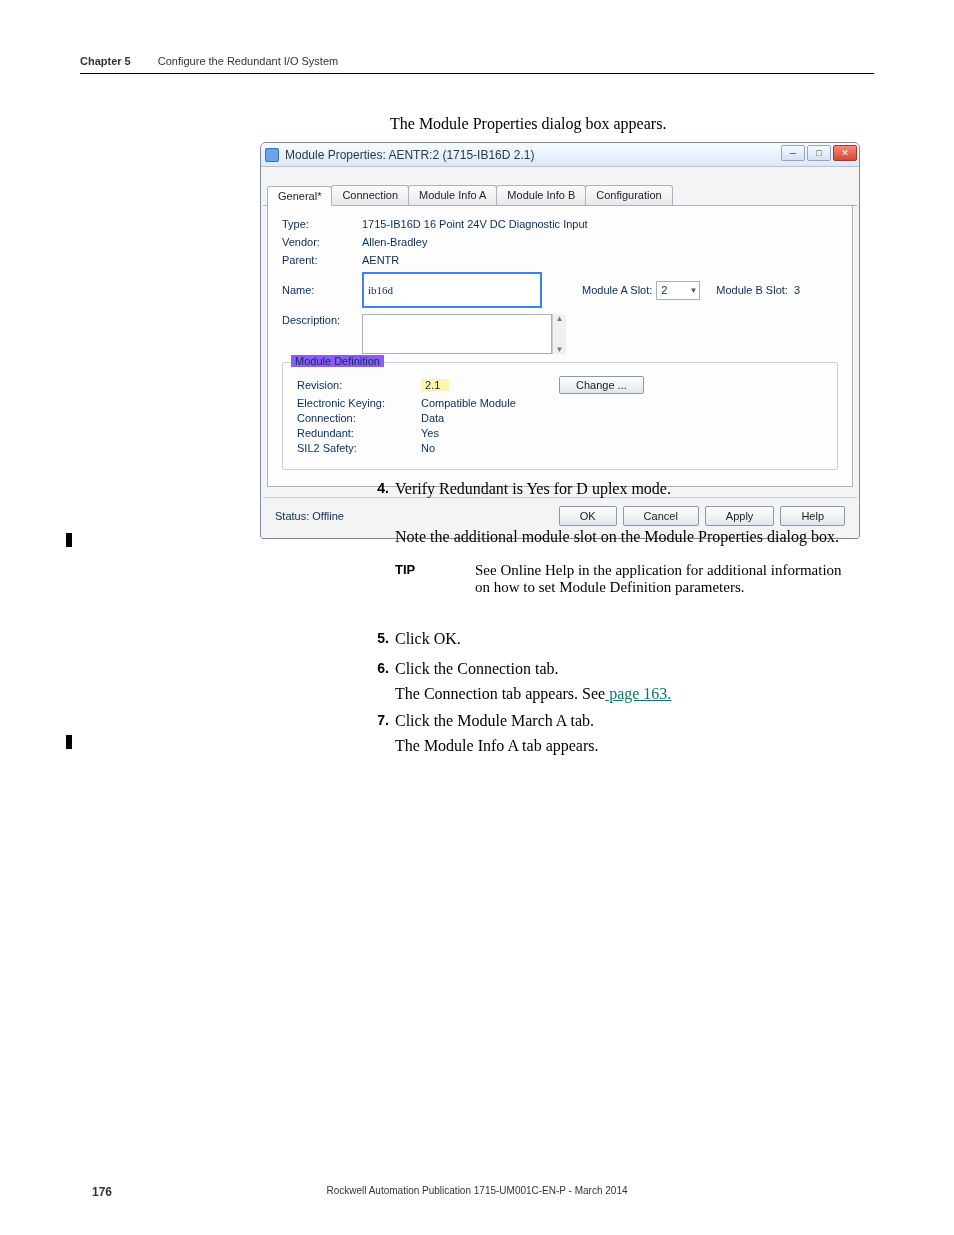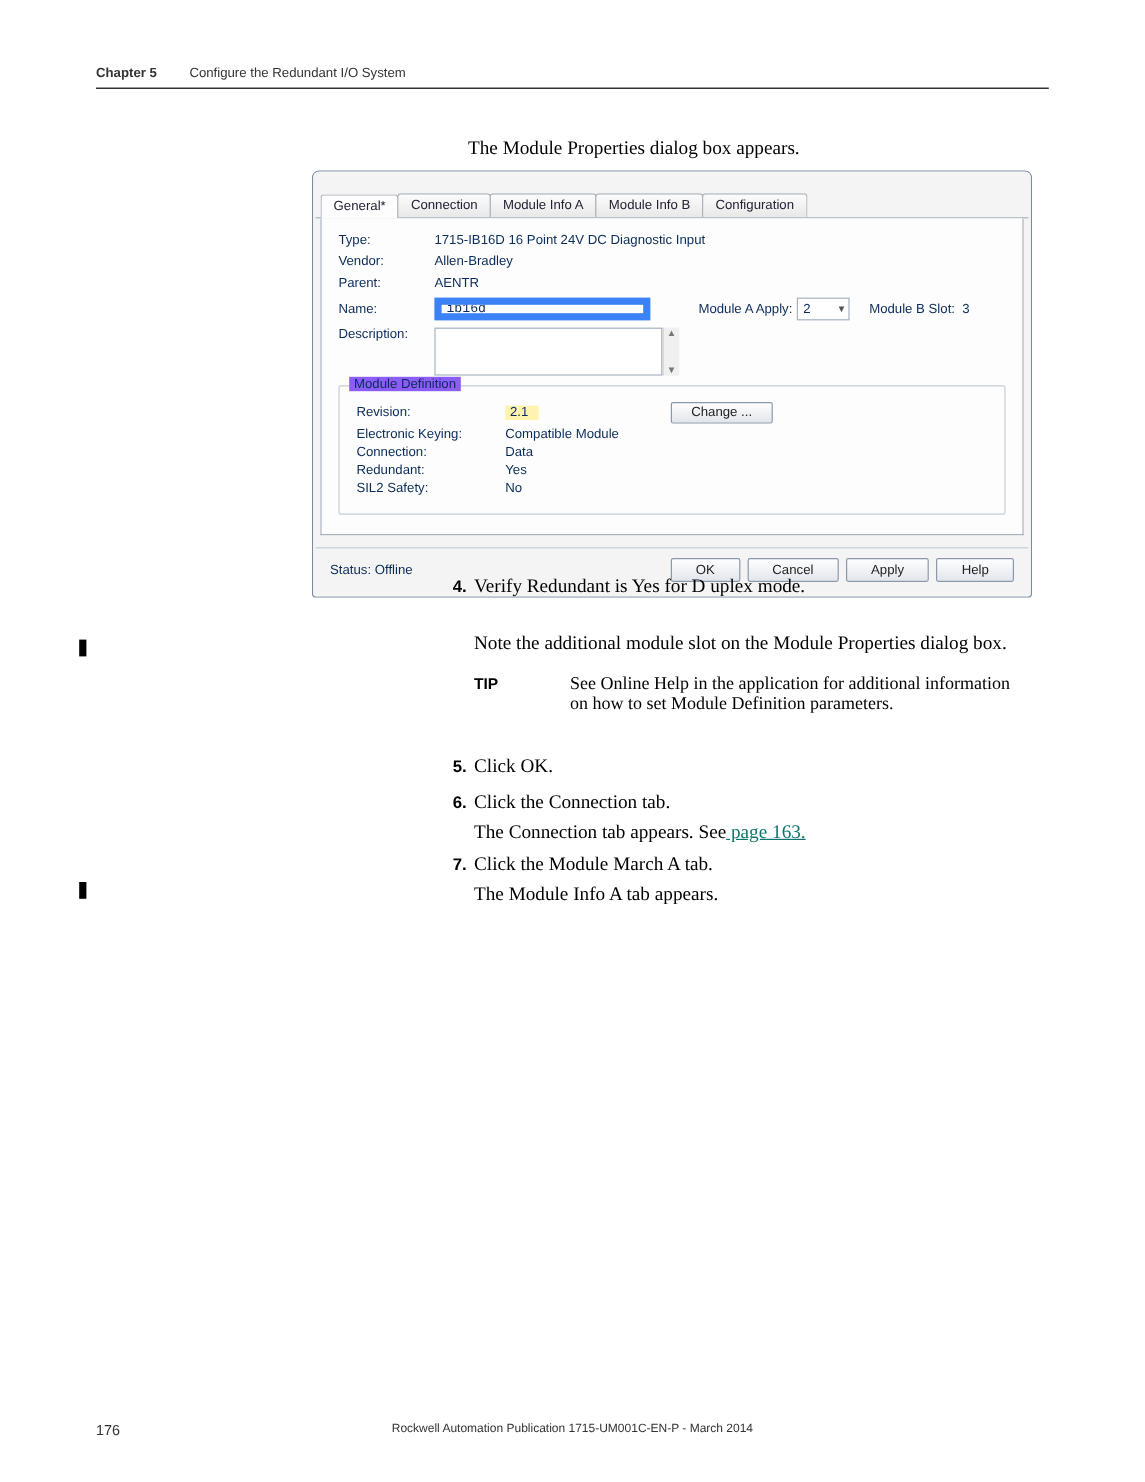--- a/index.html
+++ b/index.html
@@ -68,22 +68,22 @@
   }
   .tab.active { background:#fdfdfd; position:relative; top:1px; }
   .panel {
     background:#fdfdfd; border:1px solid #aab3bd; border-top:none;
     padding:12px 14px 16px; margin:0 4px 10px;
   }
   .row { display:flex; align-items:center; margin-bottom:6px; }
   .lbl { width:80px; color:#0a2c5a; }
   .val { color:#0a2c5a; }
   .txtinput {
-    width:180px; height:19px; border:6px solid #3b82f6; background:#fff;
-    padding:2px 4px; color:#0a2c5a; font-family:Liberation Mono, monospace; font-size:11px;
+    width:180px; height:36px; border:2px solid #3b82f6; background:#fff;
+    padding:2px 4px; color:#0a2c5a; font-family:Liberation Serif, serif; font-size:11px;
   }
   .slotsel {
     width:44px; height:19px; border:1px solid #a6b2c0; background:#fff;
     display:inline-flex; align-items:center; justify-content:space-between;
     padding:0 2px 0 4px; margin-left:4px; color:#0a2c5a;
   }
   .slotsel .arr { font-size:8px; color:#555; }
   textarea.desc {
     width:190px; height:40px; border:1px solid #a6b2c0; resize:none;
     font-family:inherit; font-size:11px; background:#fff;
@@ -128,34 +128,43 @@
   .tipbox { position:absolute; left:395px; width:465px; display:flex; gap:40px; }
   .tiplabel { font-family:Arial,Helvetica,sans-serif; font-weight:bold; font-size:13px; width:40px; flex:none; }
   .tiptxt { font-size:15px; }
   .linktxt { color:#0f766e; text-decoration:underline; }
 
   .changebar { position:absolute; left:66px; width:6px; background:#000; }
 
   .footer { position:absolute; bottom:36px; left:80px; right:80px;
     font-family:Arial,Helvetica,sans-serif; font-size:10px; color:#333;
     display:flex; justify-content:space-between; }
-  .footer .pn { font-weight:normal; font-size:12px; }
+  .footer .pn { font-weight:bold; font-size:12px;margin-left:12px; }
   .footer .pub { position:absolute; left:0; right:0; text-align:center; }
 </style>
 </head>
 <body>
 
 <div class="header">
   <span class="chap">Chapter 5</span>
   <span class="chaptitle">Configure the Redundant I/O System</span>
 </div>
 
 <div class="caption-top">The Module Properties dialog box appears.</div>
 
 <div class="dialog">
+  <div class="titlebar">
+    <span class="app-icn"></span>
+    <span class="ttl">Module Properties: AENTR:2 (1715-IB16D 2.1)</span>
+    <div class="winbtns">
+      <span class="winbtn">─</span>
+      <span class="winbtn">□</span>
+      <span class="winbtn close">✕</span>
+    </div>
+  </div>
   <div class="dlg-body">
     <div class="tabrow">
       <div class="tab active">General*</div>
       <div class="tab">Connection</div>
       <div class="tab">Module Info A</div>
       <div class="tab">Module Info B</div>
       <div class="tab">Configuration</div>
     </div>
     <div class="panel">
       <div class="row">
@@ -166,21 +175,21 @@
         <span class="lbl">Vendor:</span>
         <span class="val">Allen-Bradley</span>
       </div>
       <div class="row">
         <span class="lbl">Parent:</span>
         <span class="val">AENTR</span>
       </div>
       <div class="row">
         <span class="lbl">Name:</span>
         <input class="txtinput" value="ib16d" style="">
-        <span style="margin-left:40px; color:#0a2c5a;">Module A Apply:</span>
+        <span style="margin-left:40px; color:#0a2c5a;">Module A Slot:</span>
         <span class="slotsel">
           <span>2</span>
           <span class="arr">▼</span>
         </span>
         <span style="margin-left:16px; color:#0a2c5a;text-align:center;">Module B Slot:</span>
         <span style="margin-left:6px; color:#0a2c5a;">3</span>
       </div>
       <div class="row" style="align-items:flex-start;">
         <span class="lbl">Description:</span>
         <div style="display:flex;">

